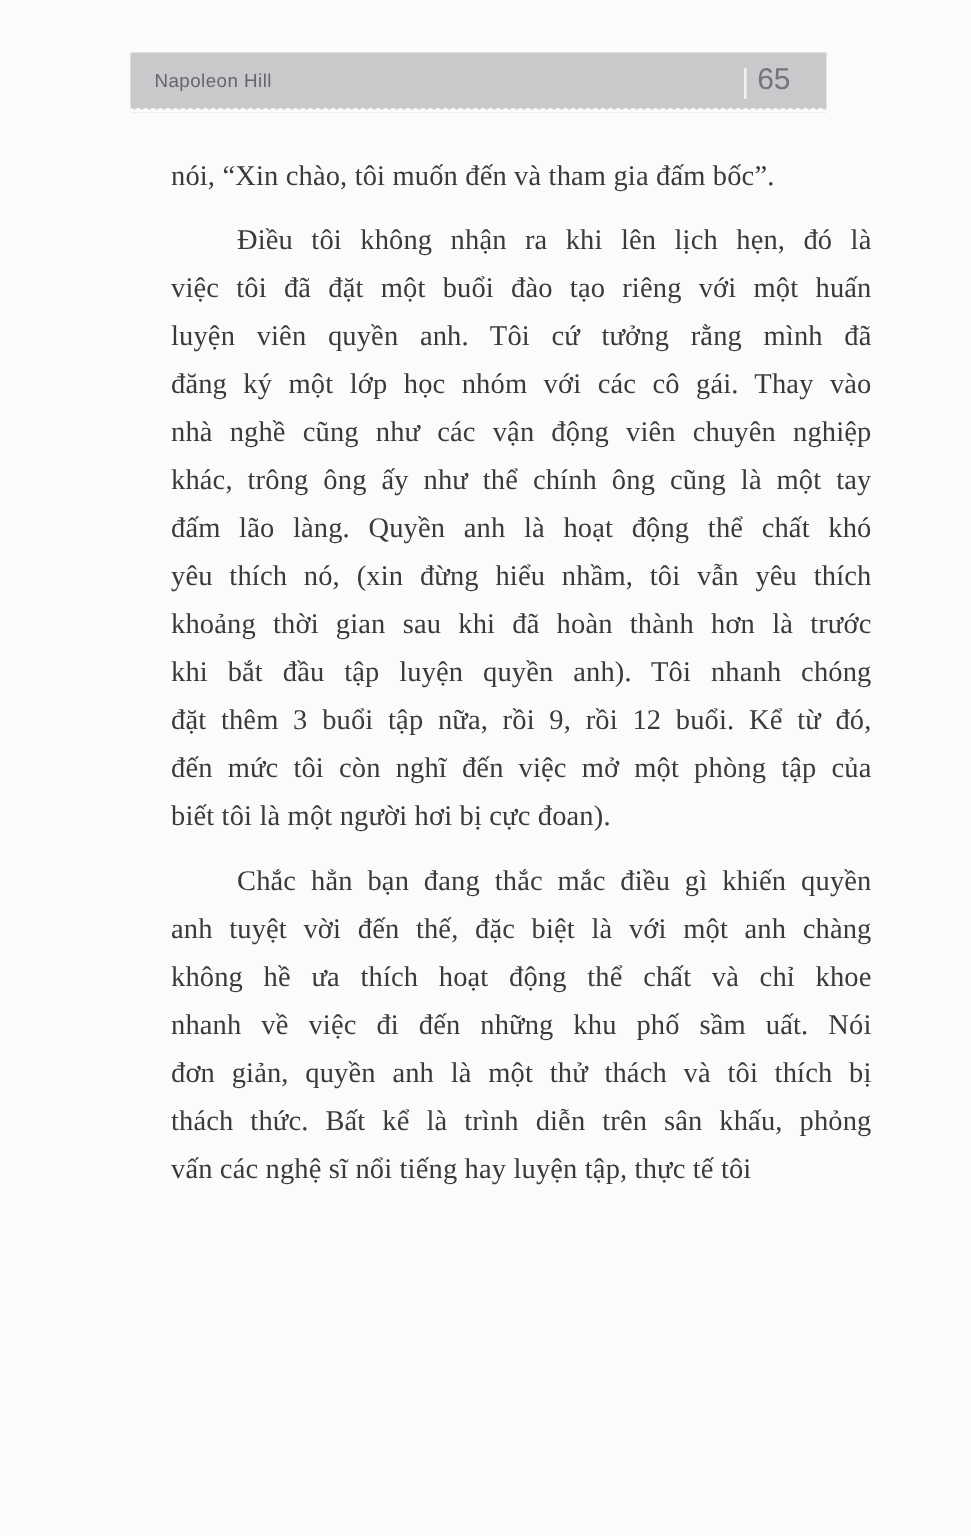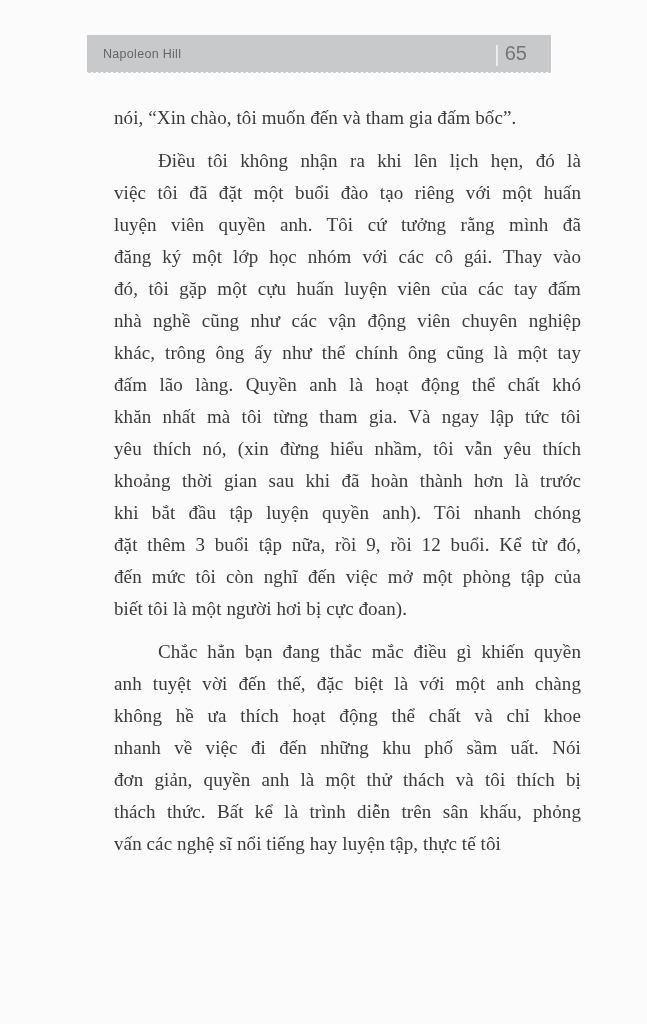--- a/index.html
+++ b/index.html
@@ -95,25 +95,23 @@
 
   <div class="body-text">
       <div class="para">
         <div class="line last">nói, “Xin chào, tôi muốn đến và tham gia đấm bốc”.</div>
       </div>
       <div class="para">
         <div class="line indent">Điều tôi không nhận ra khi lên lịch hẹn, đó là</div>
         <div class="line">việc tôi đã đặt một buổi đào tạo riêng với một huấn</div>
         <div class="line">luyện viên quyền anh. Tôi cứ tưởng rằng mình đã</div>
         <div class="line">đăng ký một lớp học nhóm với các cô gái. Thay vào</div>
-        <div class="line">đó, tôi gặp một cựu huấn luyện viên của các tay đấm</div>
         <div class="line">nhà nghề cũng như các vận động viên chuyên nghiệp</div>
         <div class="line">khác, trông ông ấy như thể chính ông cũng là một tay</div>
         <div class="line">đấm lão làng. Quyền anh là hoạt động thể chất khó</div>
-        <div class="line">khăn nhất mà tôi từng tham gia. Và ngay lập tức tôi</div>
         <div class="line">yêu thích nó, (xin đừng hiểu nhầm, tôi vẫn yêu thích</div>
         <div class="line">khoảng thời gian sau khi đã hoàn thành hơn là trước</div>
         <div class="line">khi bắt đầu tập luyện quyền anh). Tôi nhanh chóng</div>
         <div class="line">đặt thêm 3 buổi tập nữa, rồi 9, rồi 12 buổi. Kể từ đó,</div>
         <div class="line">đến mức tôi còn nghĩ đến việc mở một phòng tập của</div>
         <div class="line last">biết tôi là một người hơi bị cực đoan).</div>
       </div>
       <div class="para">
         <div class="line indent">Chắc hẳn bạn đang thắc mắc điều gì khiến quyền</div>
         <div class="line">anh tuyệt vời đến thế, đặc biệt là với một anh chàng</div>

